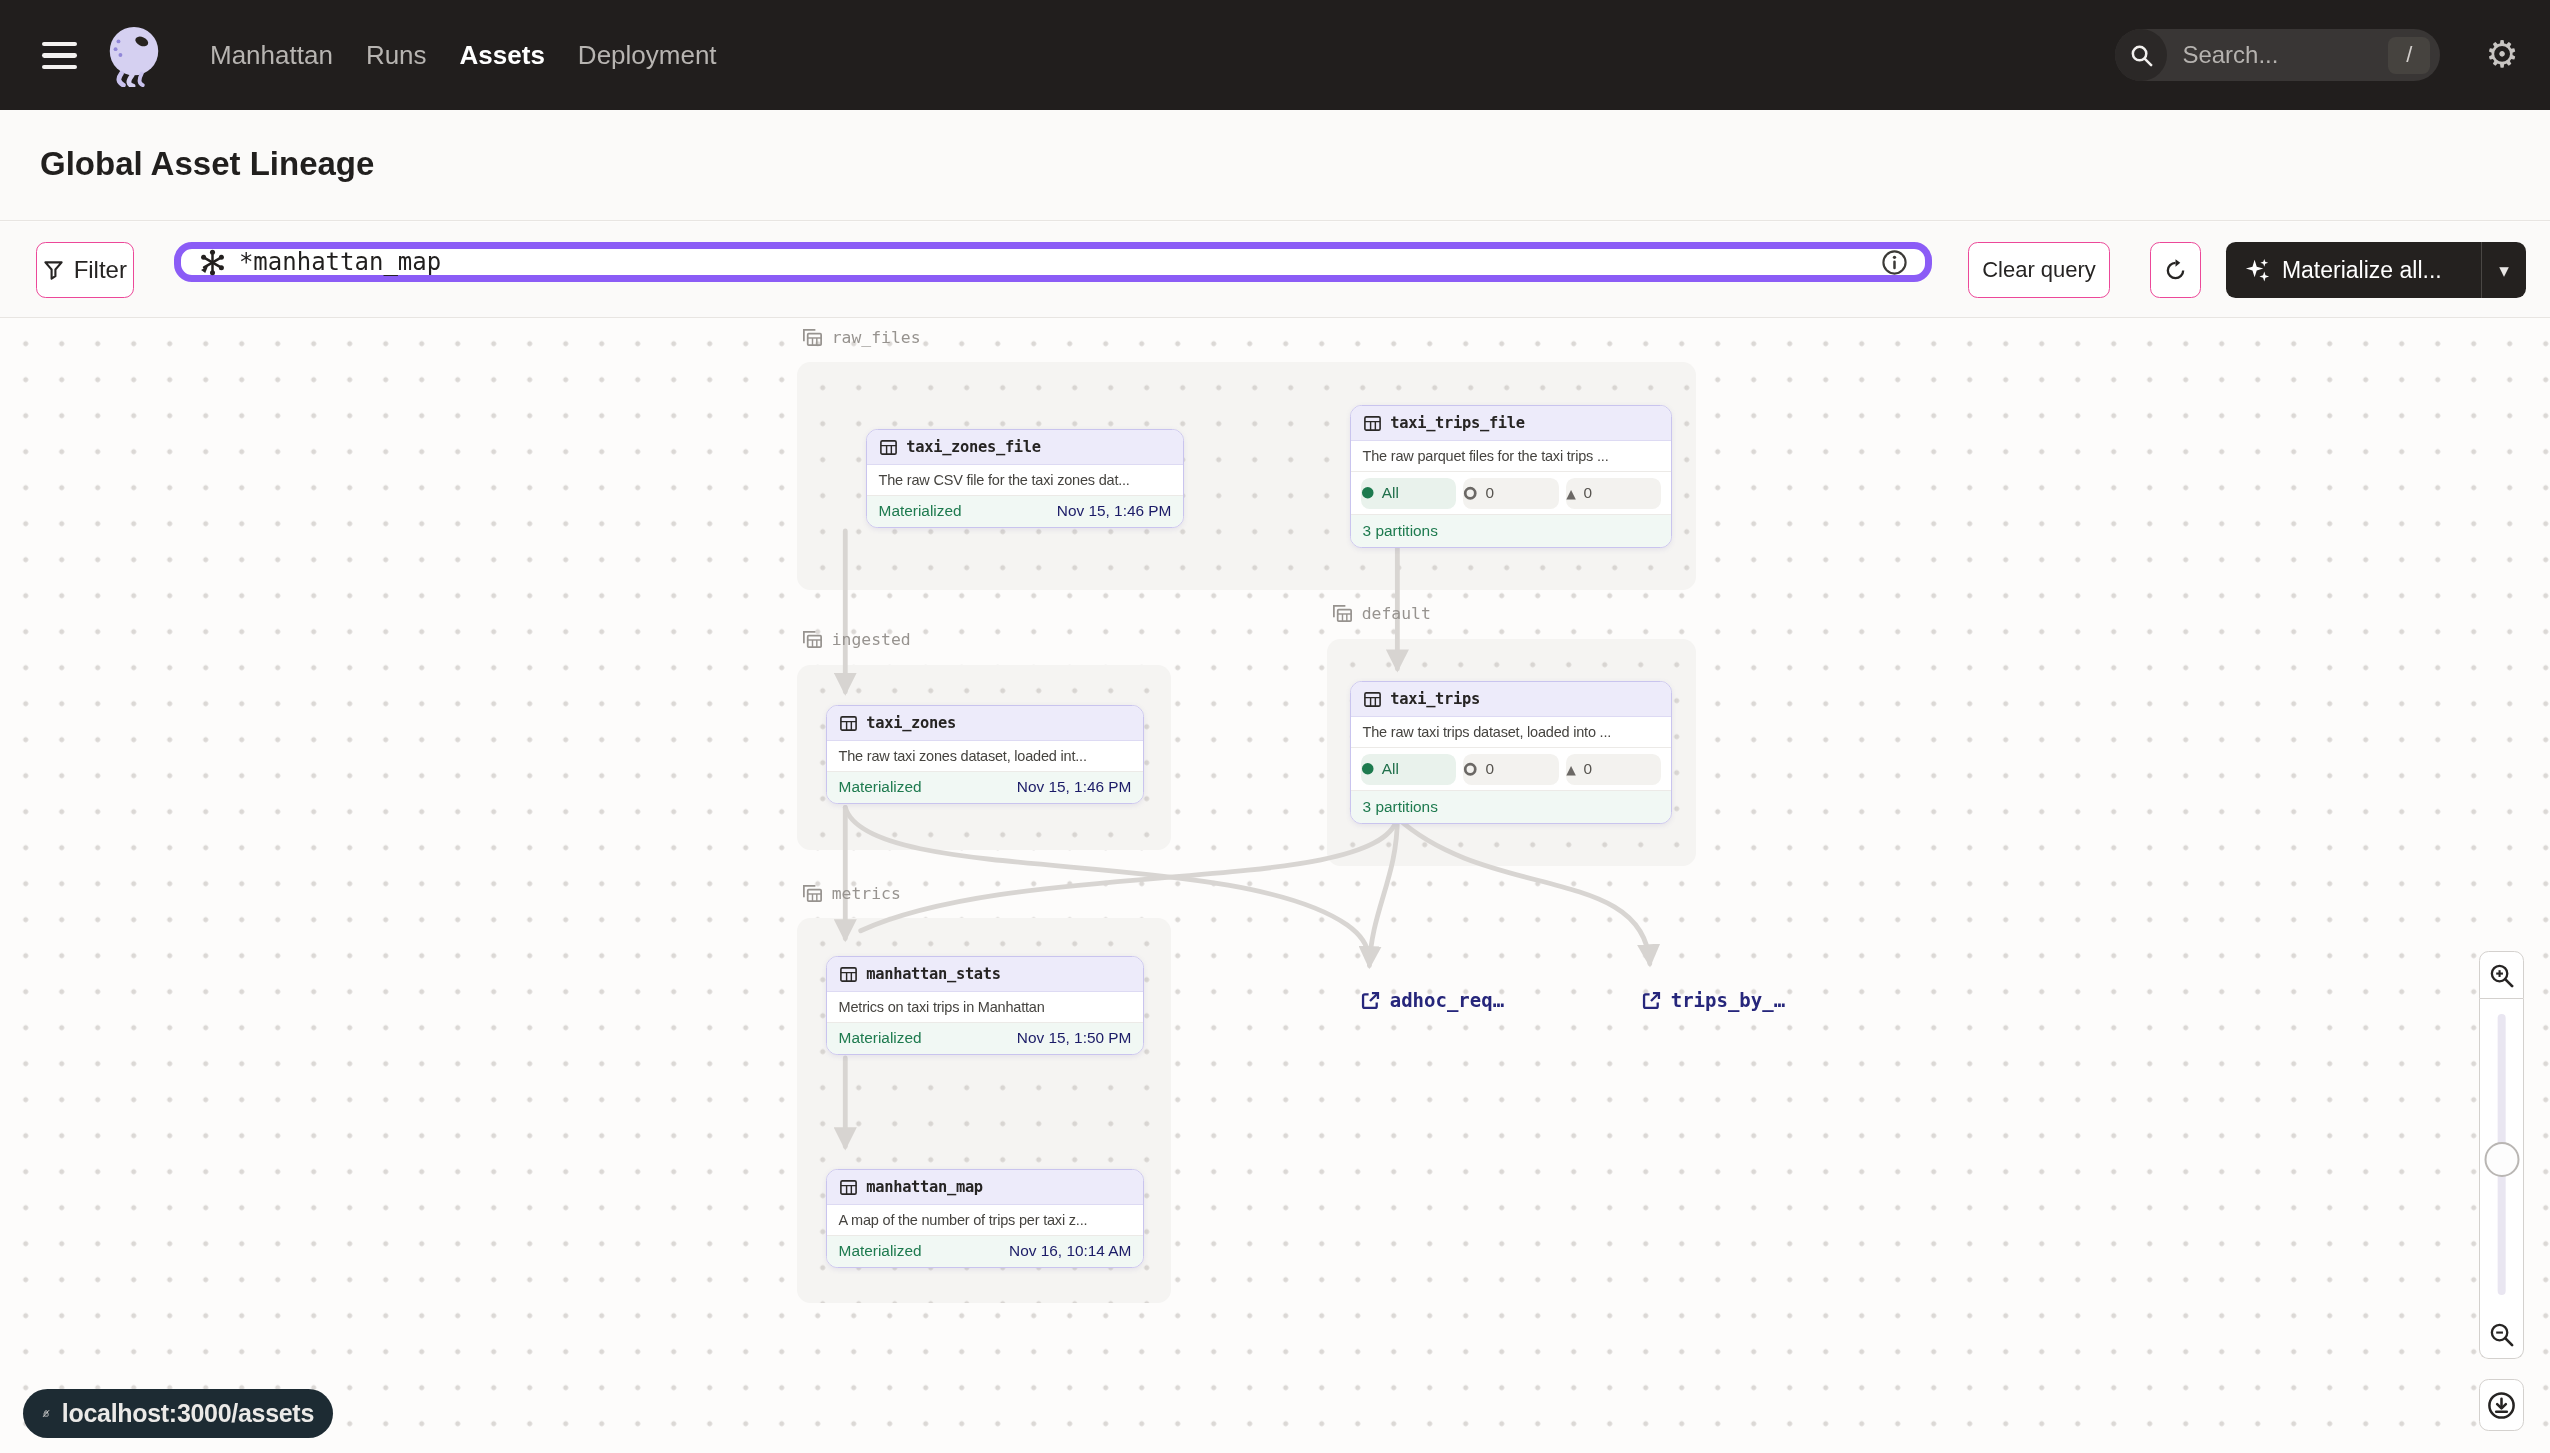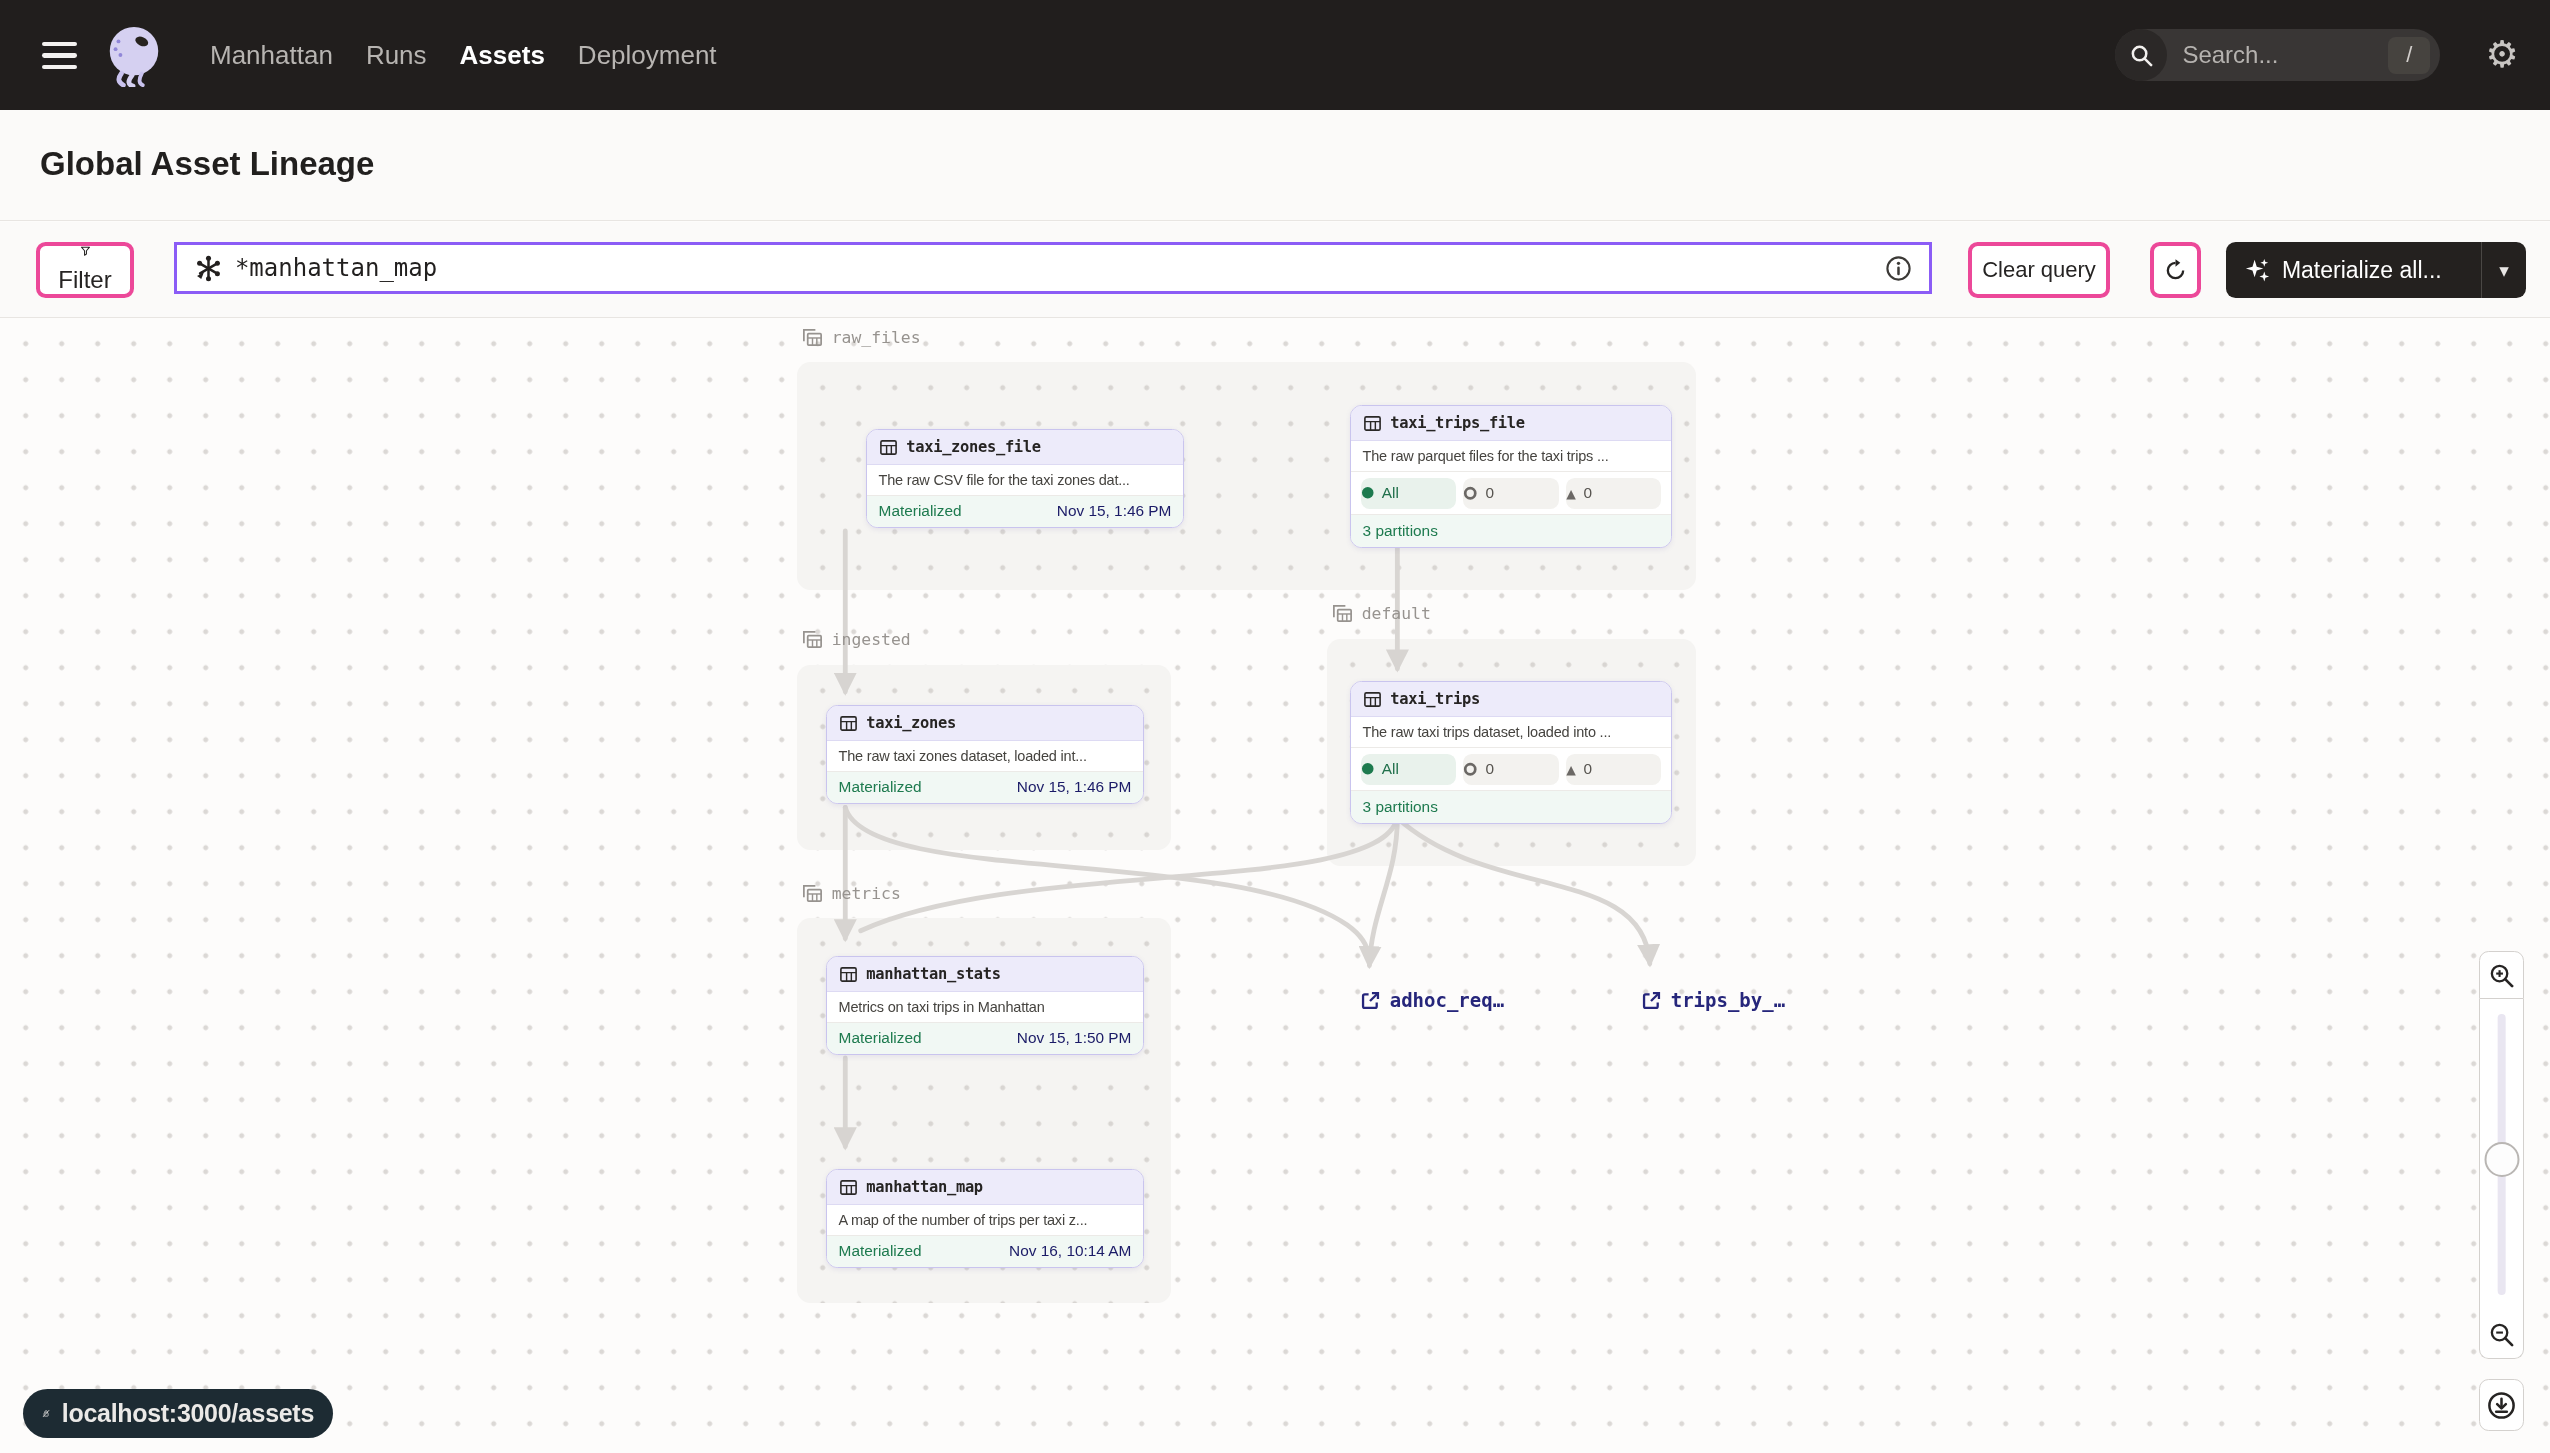--- a/index.html
+++ b/index.html
@@ -25,30 +25,30 @@
                  color:#d2cfcc; font-size:22px; display:flex; align-items:center; justify-content:center; }
   .gearbtn { position:absolute; left:2479px; top:31px; width:46px; height:46px;
              display:flex; align-items:center; justify-content:center; cursor:pointer; }
   .gear-glyph { font-family:"DejaVu Sans", sans-serif; font-size:37px; color:#c8c5c2; line-height:1; }
 
   
   .pagehead { position:absolute; left:0; top:110px; width:2550px; height:111px;
               background:#fbfaf9; border-bottom:1px solid #e8e5e2; }
   .pagetitle { position:absolute; left:40px; top:35px; font-size:33px; font-weight:700; color:#211f1e; }
   .btn { display:flex; align-items:center; justify-content:center; gap:9.6px;
-         background:#ffffff; border:4px solid #ec4899; border-radius:9.6px;
-         font-size:22px; color:#262423; cursor:pointer;flex-direction:column; }
+         background:#ffffff; border:1px solid #ec4899; border-radius:9.6px;
+         font-size:22px; color:#262423; cursor:pointer; }
   .reload-btn { position:absolute; left:2259px; top:138px; width:251px; height:56px; }
 
   
   .toolbar { position:absolute; left:0; top:222px; width:2550px; height:96px;
              background:#fbfaf9; border-bottom:1px solid #e8e5e2; }
   .filter-btn { position:absolute; left:36px; top:20px; width:98px; height:56px; font-size:24px; }
-  .query-input { position:absolute; left:174px; top:20px; width:1758px; height:52px;
-                 background:#ffffff; border:3px solid #8b5cf6; border-radius:0;
+  .query-input { position:absolute; left:174px; top:20px; width:1758px; height:40px;
+                 background:#ffffff; border:7px solid #8b5cf6; border-radius:18px;
                  display:flex; align-items:center; padding:0 17.3px; gap:11.6px; }
   .query-text { flex:1; font-family:"DejaVu Sans Mono", monospace; font-size:24px; color:#211f1e; }
   .clear-btn { position:absolute; left:1968px; top:20px; width:142px; height:56px; font-size:22px; }
   .refresh-sq { position:absolute; left:2150px; top:20px; width:51px; height:56px; }
   .mat-btn { position:absolute; left:2226px; top:20px; width:300px; height:56px;
              background:#24211f; border-radius:9.6px; display:flex; align-items:center;
              color:#ffffff; cursor:pointer; }
   .mat-main { flex:1; display:flex; align-items:center; gap:9.6px; padding-left:17.3px; font-size:23px; }
   .mat-divider { width:1px; height:56px; background:#4a4744; }
   .mat-caret { width:44px; display:flex; align-items:center; justify-content:center;

